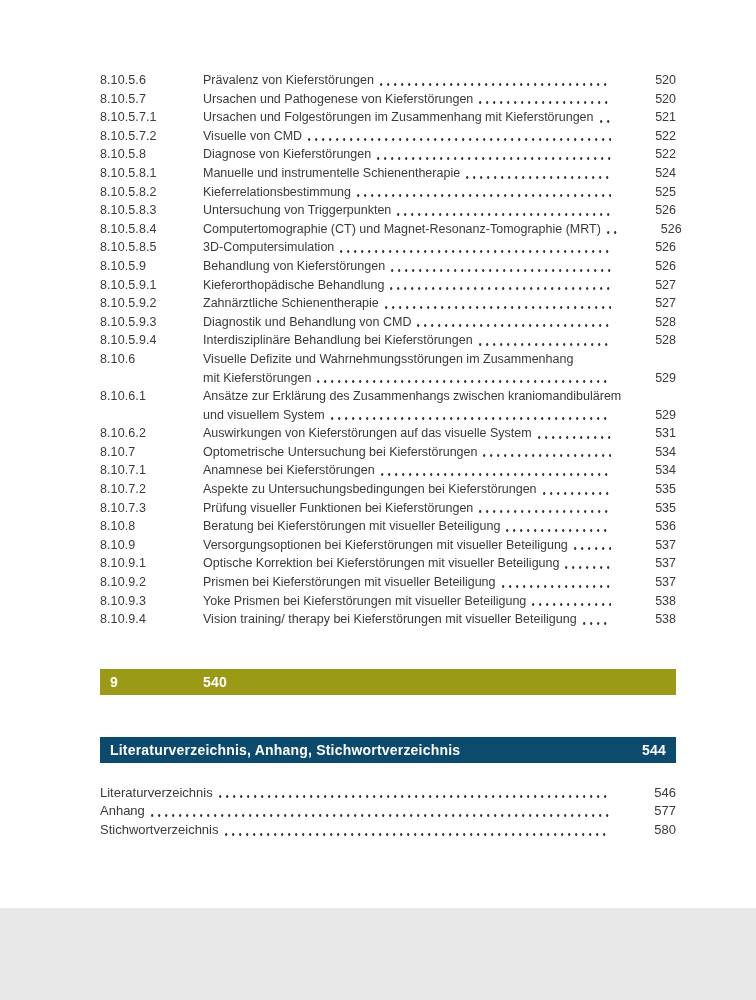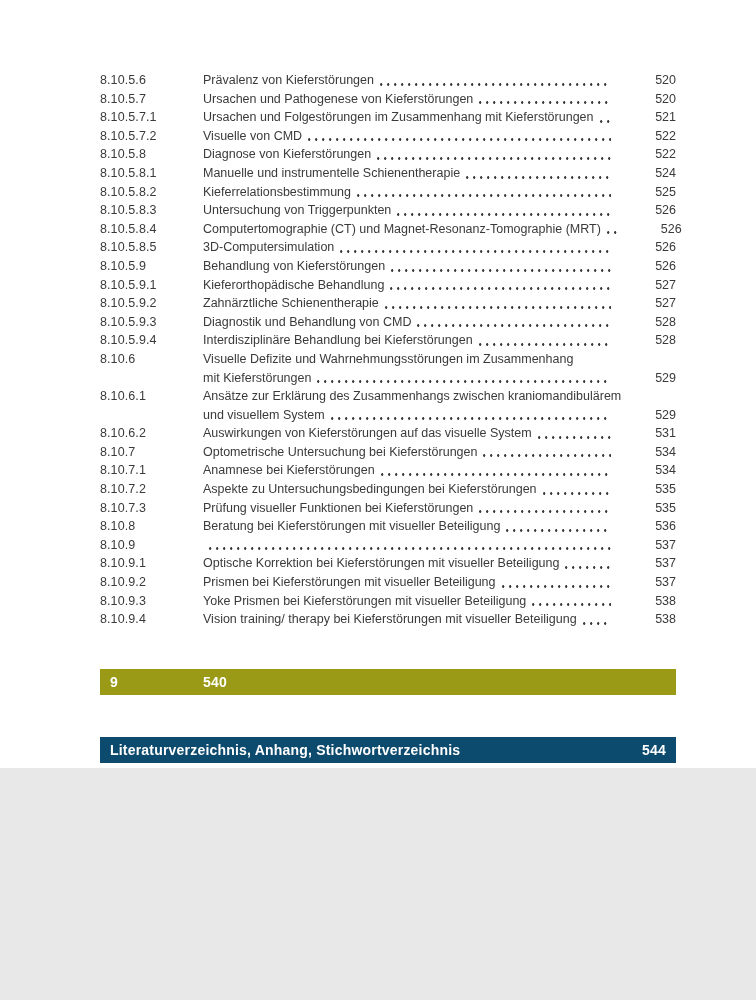--- a/index.html
+++ b/index.html
@@ -1,18 +1,18 @@
 <!DOCTYPE html>
 <html><head>
 <meta charset="utf-8">
 <style>
   html,body{margin:0;padding:0;background:#e8e8e8;}
   .page{
     position:relative;
-    width:756px;height:768px;
+    width:756px;height:908px;
     background:#ffffff;
     overflow:hidden;
     font-family:"Liberation Sans", sans-serif;
     color:#3a3a3a;
     margin:0 auto;
   }
   .content{position:absolute;left:100px;top:71px;width:576px;}
 
   
   .toc-row{display:flex;align-items:flex-start;font-size:12.5px;line-height:18.6px;}
@@ -290,20 +290,21 @@
               <span class="t">Beratung bei Kieferstörungen mit visueller Beteiligung</span>
               <span class="dots"></span>
               <span class="pg">536</span>
             </span>
           </span>
         </div>
         <div class="toc-row">
           <span class="num">8.10.9</span>
           <span class="entry">
             <span class="line">
+              <span class="t">Versorgungsoptionen bei Kieferstörungen mit visueller Beteiligung</span>
               <span class="dots"></span>
               <span class="pg">537</span>
             </span>
           </span>
         </div>
         <div class="toc-row">
           <span class="num">8.10.9.1</span>
           <span class="entry">
             <span class="line">
               <span class="t">Optische Korrektion bei Kieferstörungen mit visueller Beteiligung</span>

